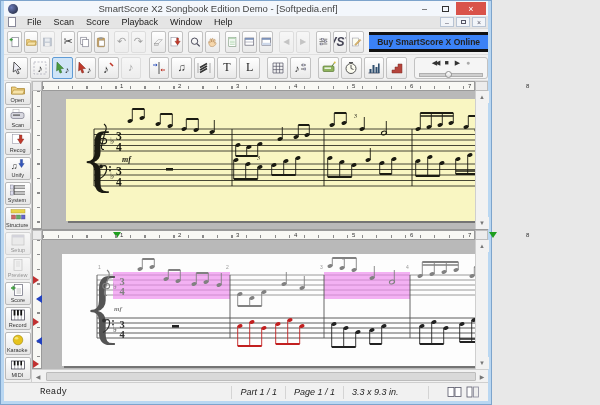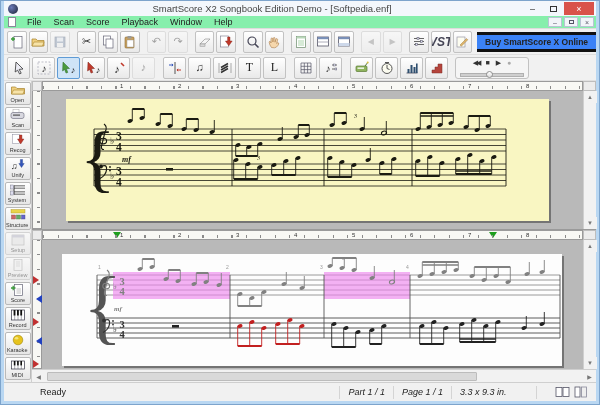--- a/index.html
+++ b/index.html
@@ -1,28 +1,28 @@
 <!DOCTYPE html>
 <html><head>
 <meta charset="utf-8">
 <style>
   * { margin:0; padding:0; box-sizing:border-box; user-select:none; }
   html,body { width:600px; height:405px; font-family:"Liberation Sans",sans-serif; background:#e8e8e8; }
-  .window { width:600px; height:405px; border:1px solid #7da4cc; background:#b9d7f2; padding:0 3px 3px 3px; display:flex; flex-direction:column; }
+  .window { width:492px; height:405px; border:1px solid #7da4cc; background:#b9d7f2; padding:0 3px 3px 3px; display:flex; flex-direction:column; }
 
   
   .titlebar { height:15px; display:flex; align-items:center; background:#f3f7fc; font-size:9.5px; color:#444; padding:0 2px; }
   .appicon { width:10px; height:10px; border-radius:50%; background:radial-gradient(circle at 35% 35%, #6a7ab8, #1a2030); margin:1px 4px 0 2px; }
   .titletext { flex:1; text-align:center; white-space:nowrap; overflow:hidden; }
   .winbtn { width:21px; height:13px; display:flex; align-items:center; justify-content:center; font-size:9px; color:#333; }
   .winbtn.close { width:30px; background:#d9534a; color:#fff; font-size:9px; }
   .maxglyph { width:7px; height:6px; border:1px solid #333; display:inline-block; }
 
   
-  .menubar { height:13px; background:#86efac; border-bottom:1px solid #dcdcdc; display:flex; align-items:center; font-size:9px; color:#222; }
+  .menubar { height:13px; background:#e5e5e5; border-bottom:1px solid #dcdcdc; display:flex; align-items:center; font-size:9px; color:#222; }
   .childicon { width:8px; height:10px; background:#fff; border:1px solid #889; margin:0 5px 0 4px; }
   .menuitem { padding:0 6px; }
   .mspacer { flex:1; }
   .cbtn { width:14px; height:10px; border:1px solid #b8c4d4; background:#f2f5f9; font-size:7px; color:#556; display:flex; align-items:center; justify-content:center; margin-right:2px; }
   .crest { width:5px; height:4px; border:1px solid #556; display:inline-block; }
 
   
   .toolbar { height:26px; background:#f1f1f1; display:flex; align-items:center; padding-left:2px; border-bottom:1px solid #e0e0e0; }
   .tb { width:23px; height:22px; margin:0 1px; border:1px solid #c2c2c2; border-radius:2px; background:linear-gradient(#ffffff,#e9e9e9); display:flex; align-items:center; justify-content:center; overflow:hidden; }
   .tb.dis { opacity:.42; }
@@ -71,21 +71,21 @@
   .page.white { left:20px; top:14px; width:500px; height:112px; background:#fdfdfd; }
   .page svg { width:100%; height:100%; display:block; }
 
   .vscroll { width:13px; background:#f2f2f2; border-left:1px solid #cfcfcf; display:flex; flex-direction:column; justify-content:space-between; align-items:center; }
   .sarrow { width:13px; height:12px; background:#f2f2f2; display:flex; align-items:center; justify-content:center; font-size:6px; color:#777; }
   .hscroll { height:13px; background:#f2f2f2; border-top:1px solid #cfcfcf; display:flex; align-items:center; }
   .hthumb { height:9px; background:#d9d9d9; border:1px solid #bcbcbc; border-radius:1px; flex:0 0 430px; margin-left:2px; }
 
   
   .statusbar { height:19px; background:#f1f1f1; border-top:1px solid #cfcfcf; display:flex; align-items:center; font-size:9px; color:#222; }
-  .ready { margin-left:36px; }
+  .ready { margin-left:36px;font-family:Liberation Mono, monospace; }
   .sspacer { flex:1; }
   .scell { border-left:1px solid #d4d4d4; height:13px; display:flex; align-items:center; padding:0 8px; white-space:nowrap;font-style:italic; }
   .sicons { display:flex; gap:3px; margin:0 8px 0 18px; }
 
   .mini { display:block; }
 </style>
 </head>
 <body>
 
 <div class="window">

